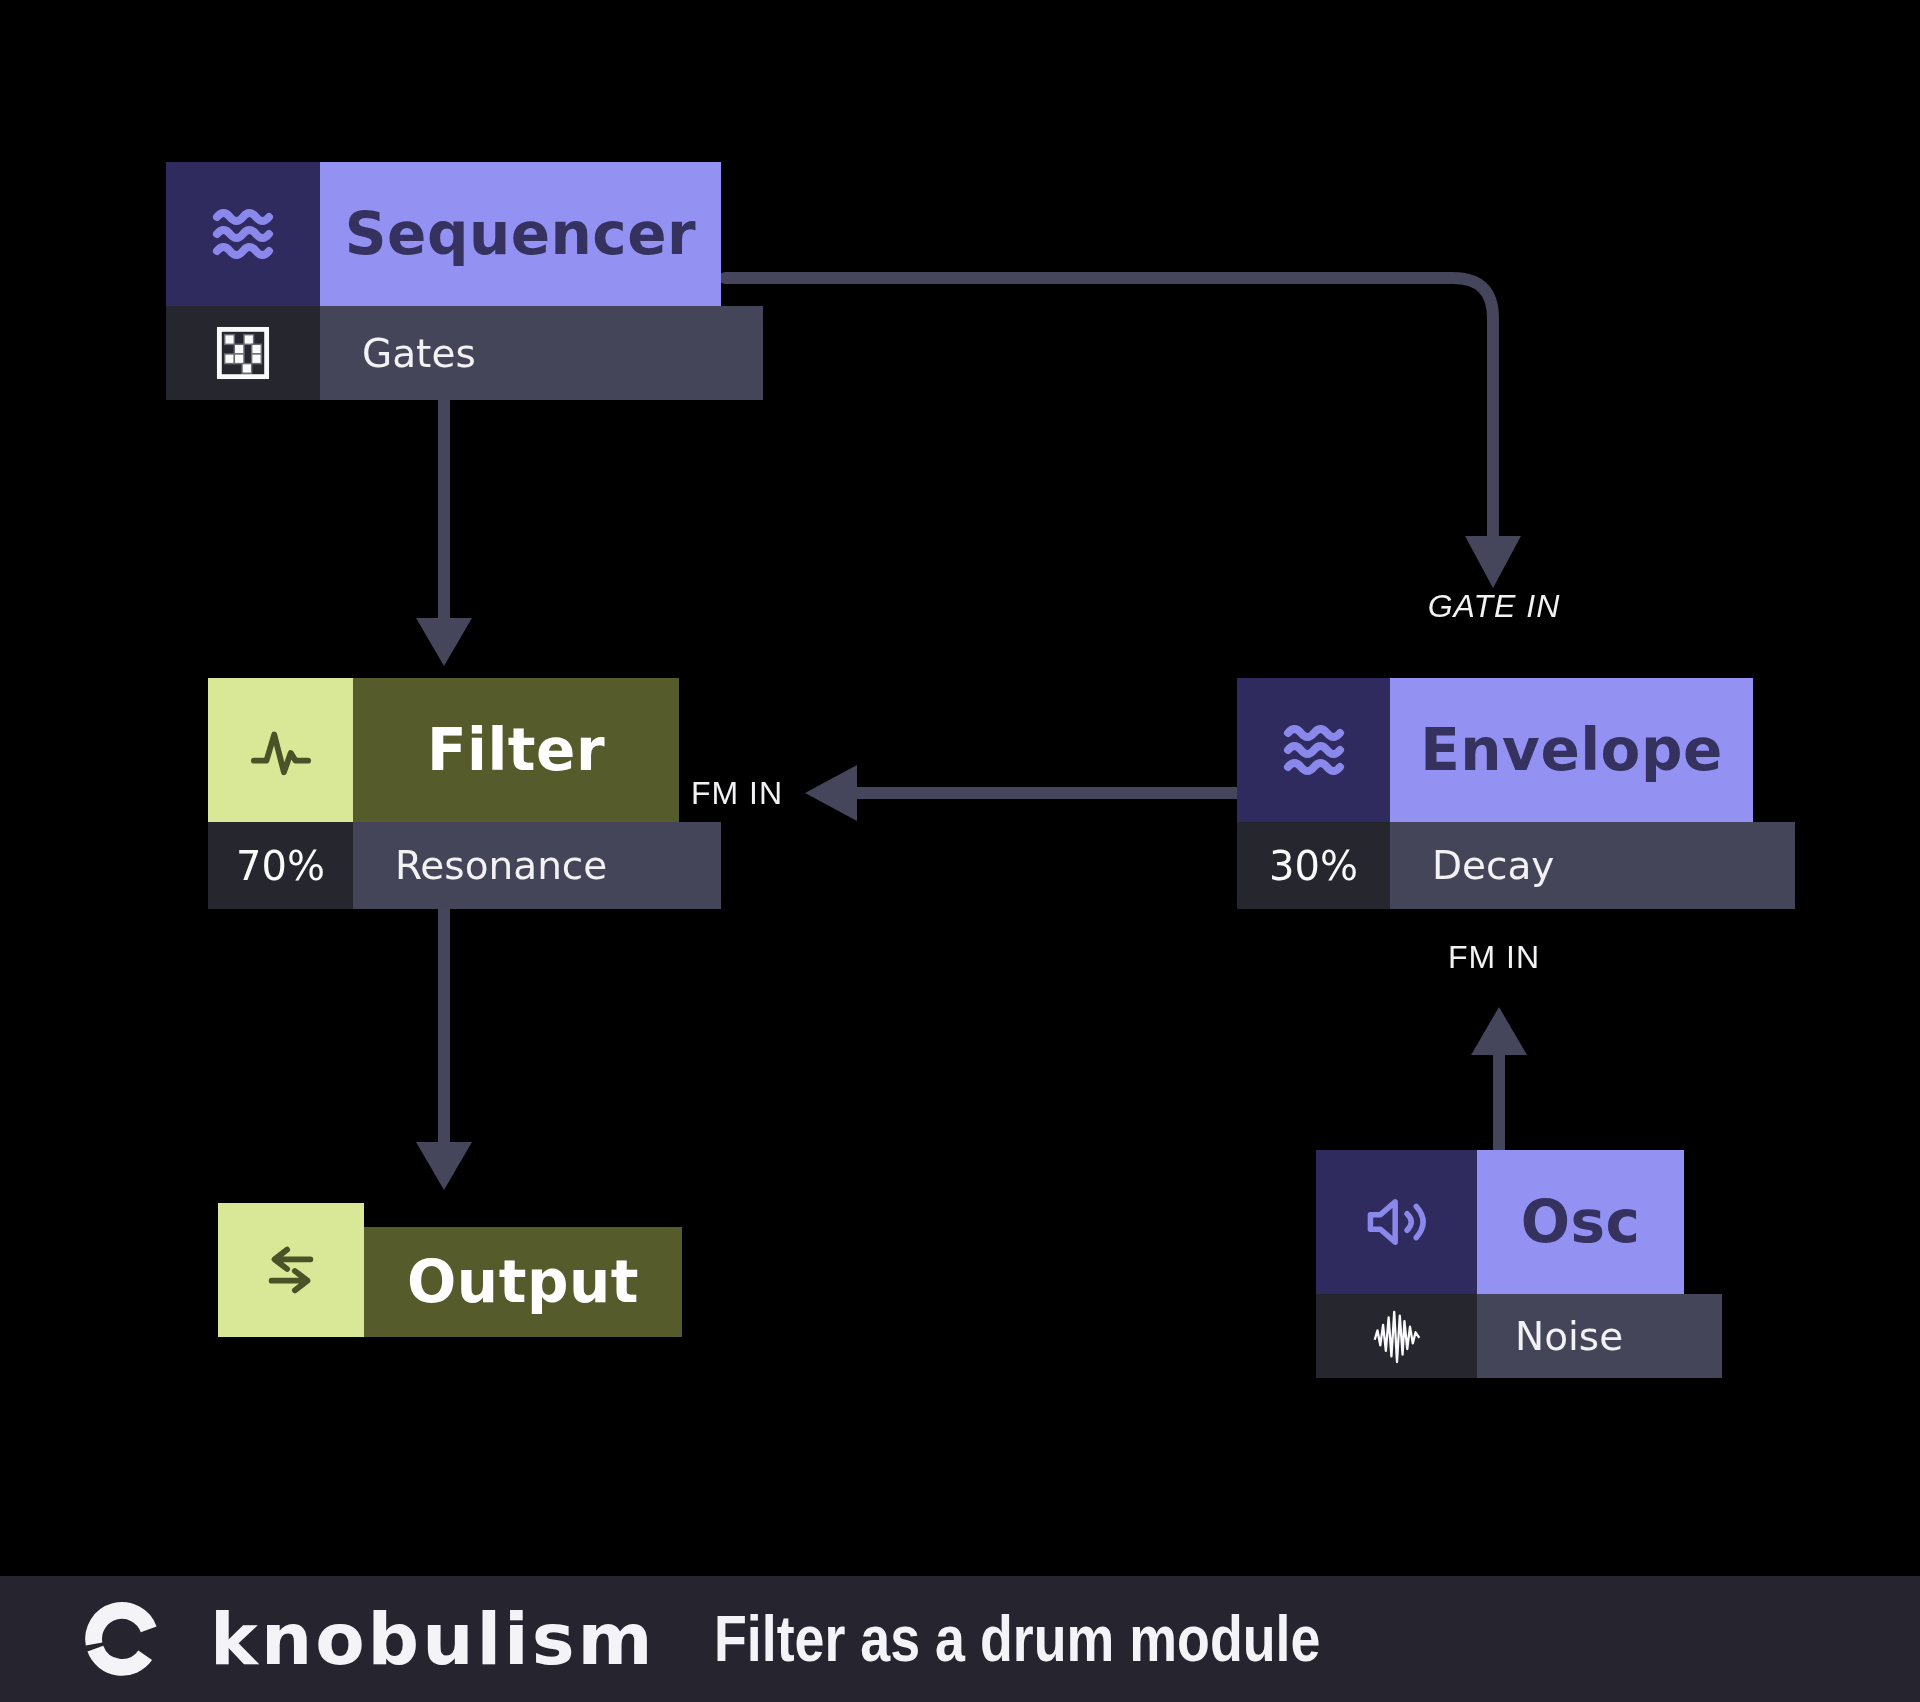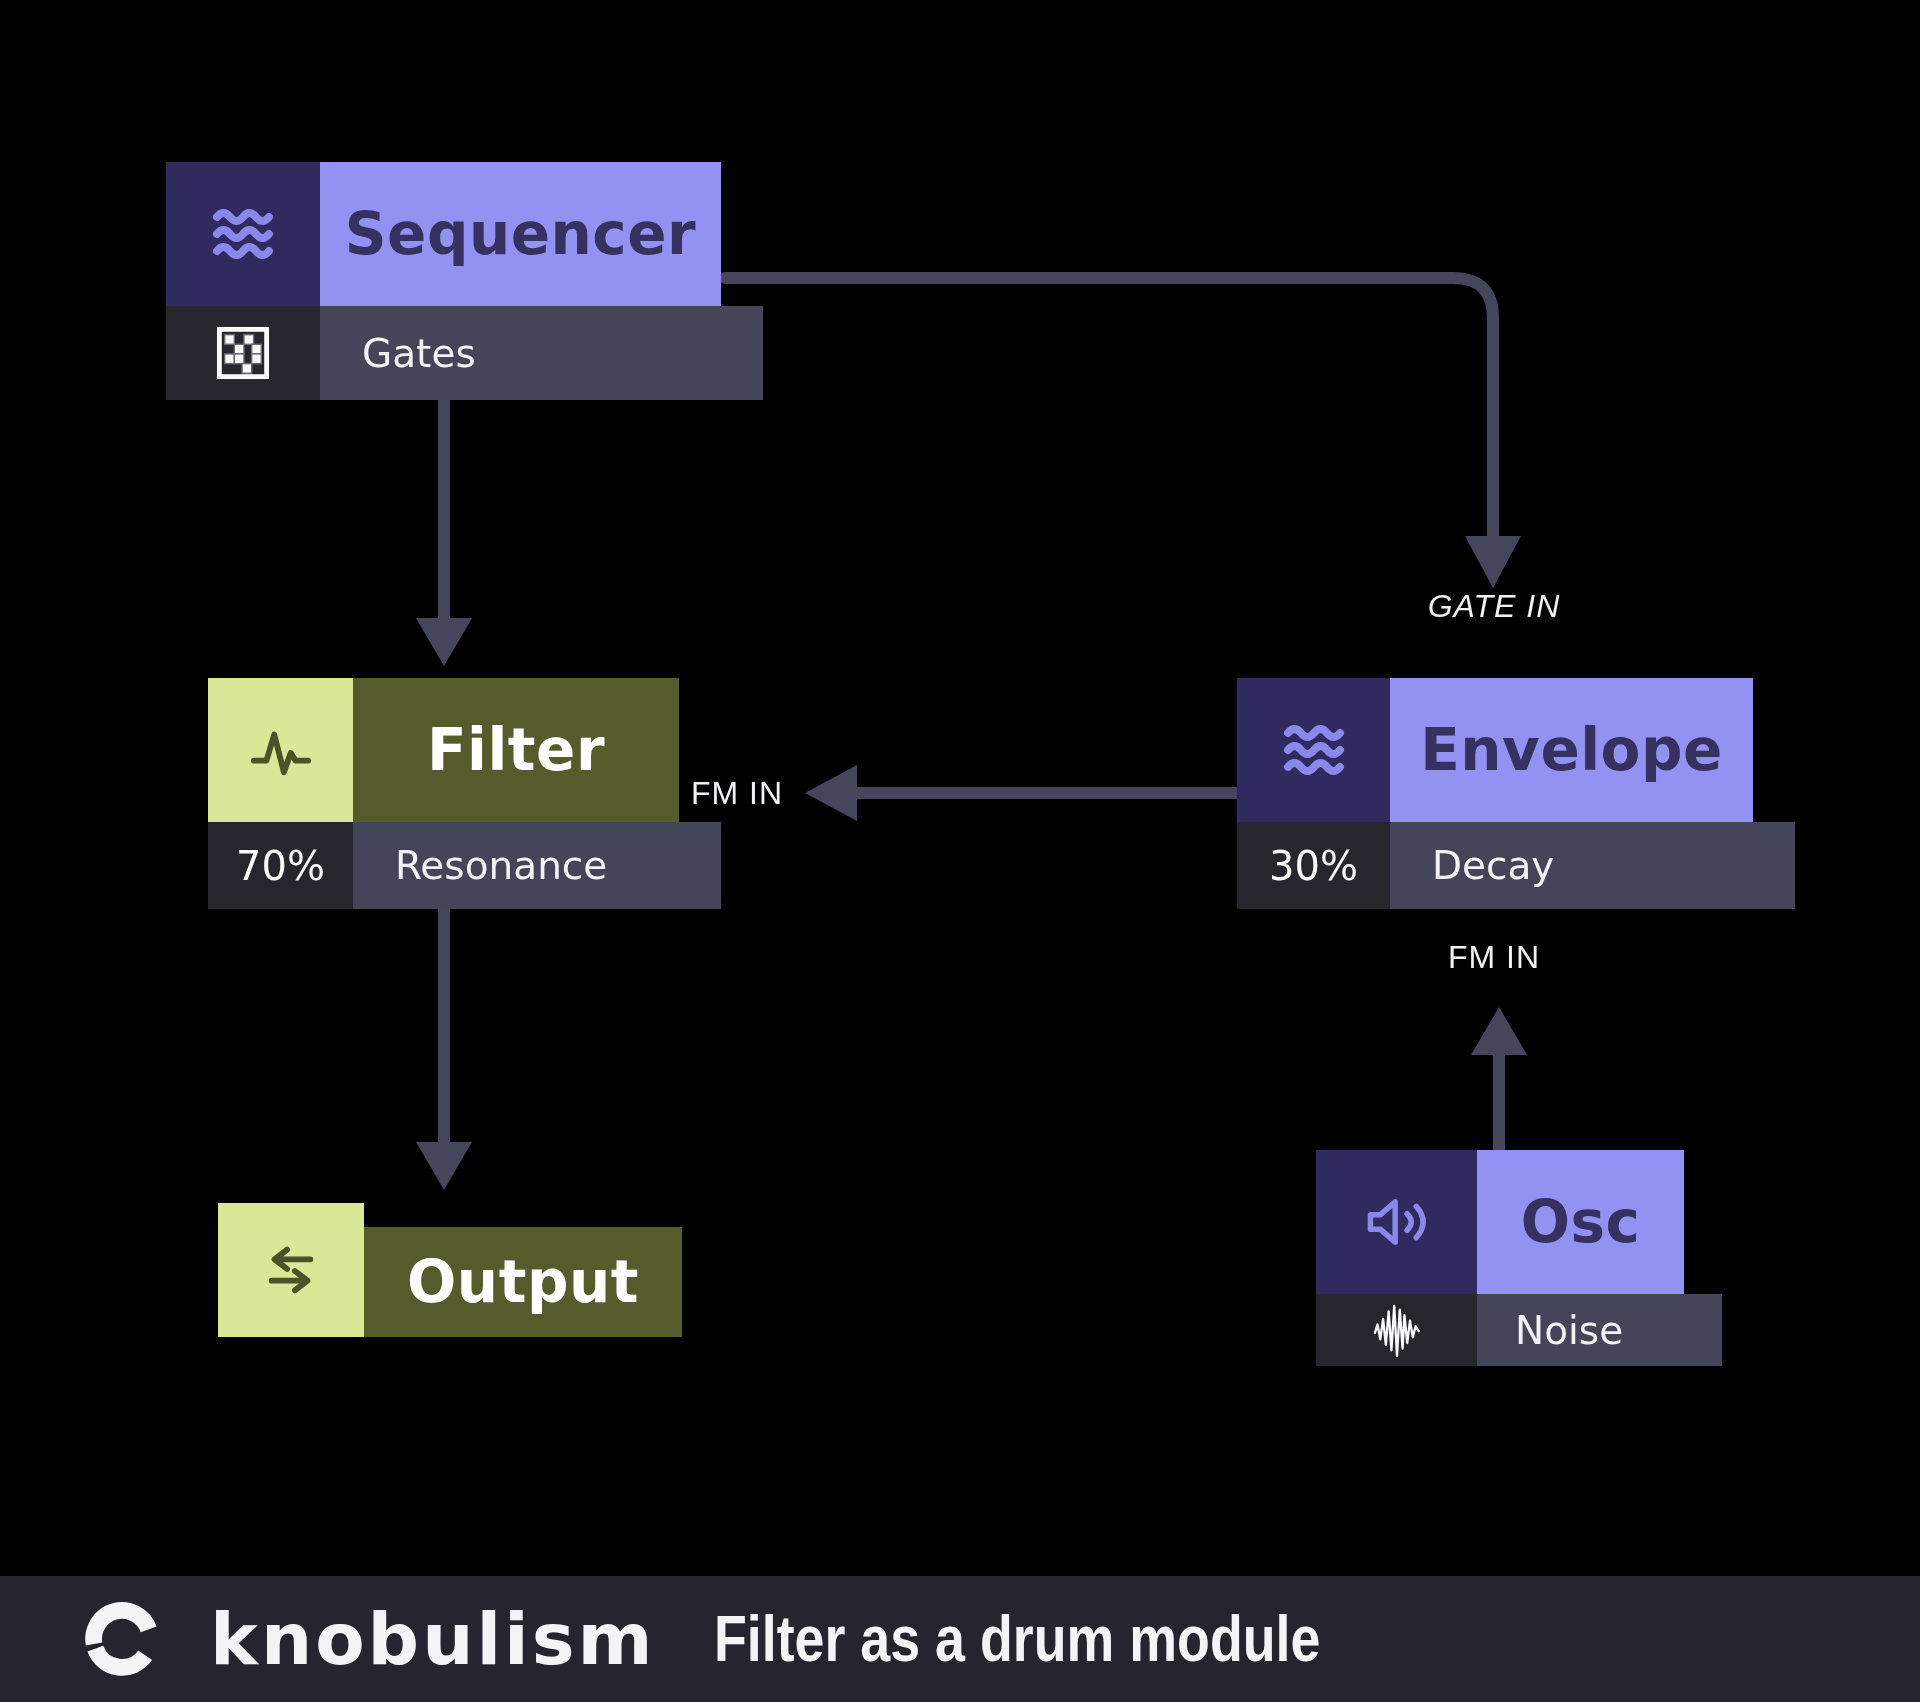--- a/index.html
+++ b/index.html
@@ -45,21 +45,21 @@
   #node-envelope .c1 { width:153px; }
   #node-envelope .c2 { width:363px; }
 
   #node-output { left:218px; top:1203px; }
   #node-output .hd { height:134px; }
   #node-output .c1 { width:146px; }
   #node-output .c2 { width:318px;margin-top:24px; }
 
   #node-osc { left:1316px; top:1150px; }
   #node-osc .hd { height:144px; }
-  #node-osc .sb { height:72px; }
+  #node-osc .sb { height:84px; }
   #node-osc .c1 { width:161px; }
   #node-osc .c2 { width:207px; }
 
   
   .port-label {
     position:absolute; transform:translate(-50%,-50%);
     font-family:"Liberation Sans","DejaVu Sans",sans-serif;
     font-size:32px; font-weight:500; letter-spacing:1px; color:#F2F2F4;
     white-space:nowrap;
   }

